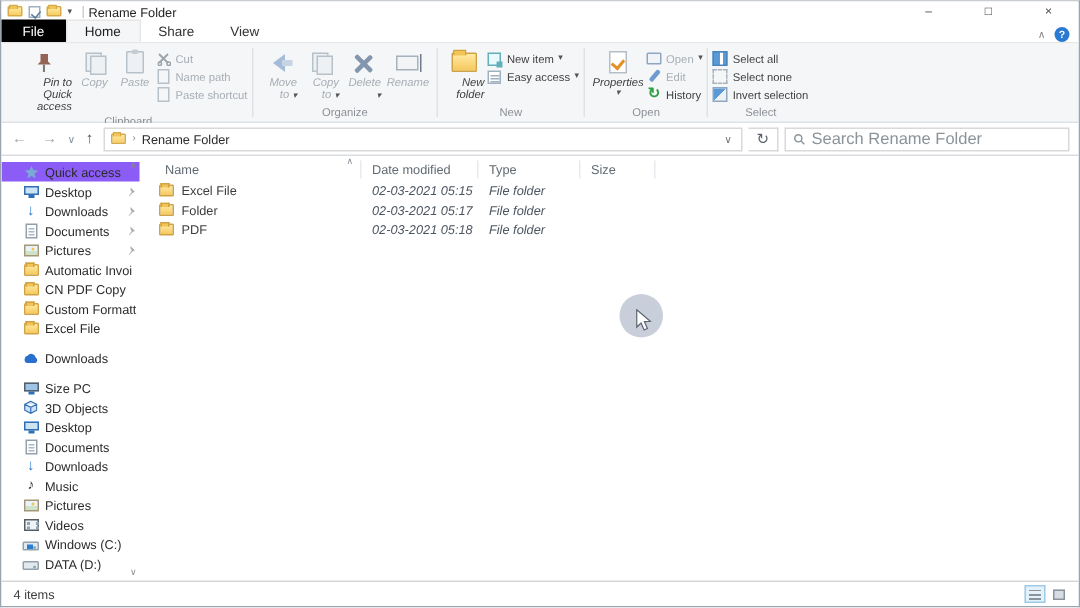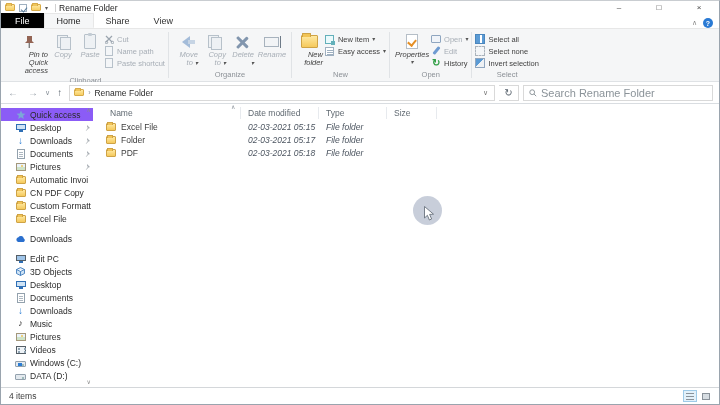--- a/index.html
+++ b/index.html
@@ -461,21 +461,21 @@
             </svg>
         </span>
         <span class="slabel">Downloads</span>
       </div>
 
       <div class="sgap"></div>
       <div class="srow">
         <span class="si">
             <span class="i-monitor dark"></span>
           </span>
-        <span class="slabel">Edit PC</span>
+        <span class="slabel">Size PC</span>
       </div>
       <div class="srow lvl1">
         <span class="si i-cube">
           <svg width="9" height="9" viewBox="0 0 9 9">
               <path d="M4.5 0.5 L8.5 2.5 L8.5 6.5 L4.5 8.5 L0.5 6.5 L0.5 2.5 Z M0.5 2.5 L4.5 4.5 L8.5 2.5 M4.5 4.5 L4.5 8.5" fill="#cfe3f5" stroke="#2f6fb5" stroke-width="0.8"></path>
             </svg>
         </span>
         <span class="slabel">3D Objects</span>
       </div>
       <div class="srow lvl1">

